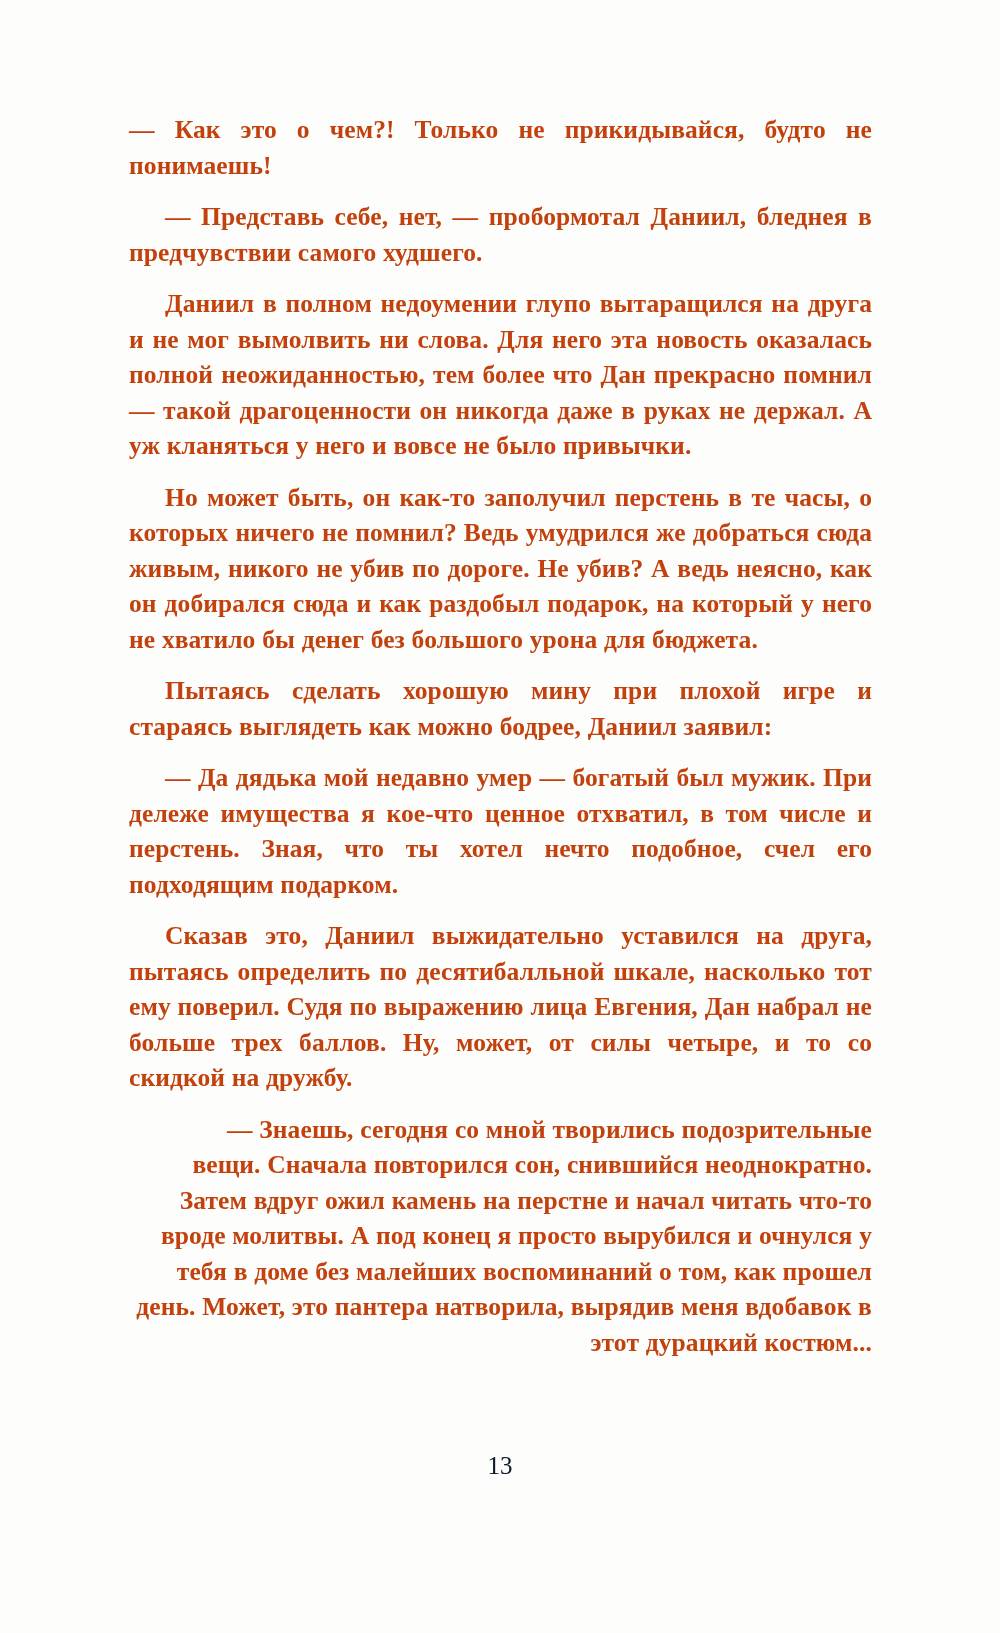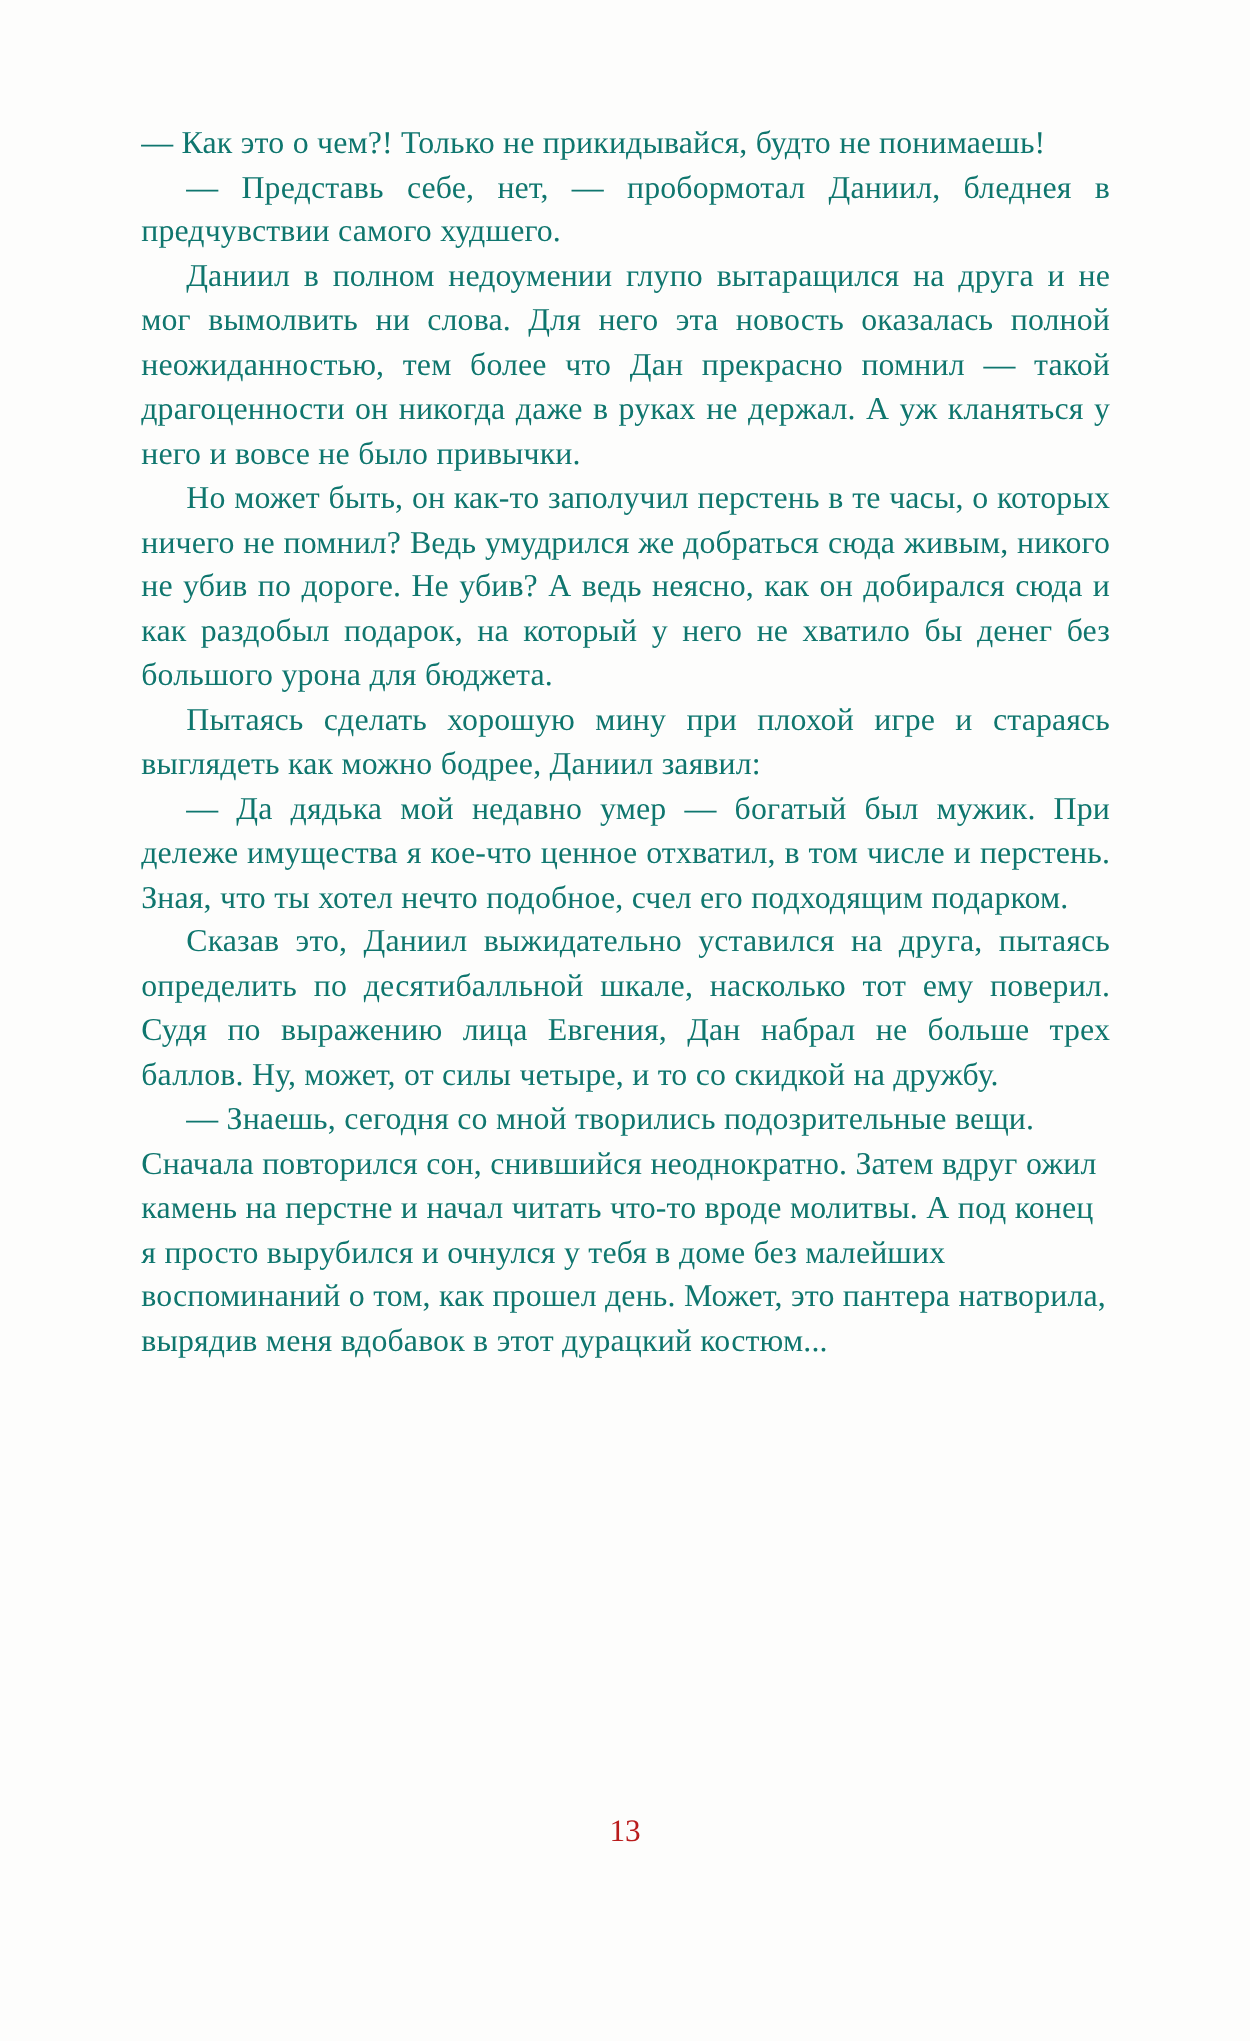--- a/index.html
+++ b/index.html
@@ -23,44 +23,45 @@
     height: 1633px;
     background: #fdfdfc;
   }
   .text-block {
     position: absolute;
     left: 113px;
     top: 96px;
     width: 775px;
   }
   p.para {
-    margin: 0;
+    margin: 16px;
     font-size: 25.5px;
     line-height: 35.5px;
     text-align: justify;
     text-indent: 36px;
     letter-spacing: 0.1px;
     word-spacing: 0.2px;
-    color: #0f766e;
+    color: #c2410c;
+    font-weight: bold;
     -webkit-font-smoothing: antialiased;
   }
   p.para.no-indent {
     text-indent: 0;
   }
   p.para:last-child {
-    text-align: left;
+    text-align: right;
   }
   .page-number {
     position: absolute;
     left: 0;
     top: 1452px;
     width: 1000px;
     text-align: center;
     font-size: 25px;
-    color: #b91c1c;
+    color: #0f172a;
     font-family: "Liberation Serif", "DejaVu Serif", serif;
   }
 </style>
 </head>
 <body>
 
 <div class="page">
   <div class="text-block">
     <p class="para no-indent">— Как это о чем?! Только не прикидывайся, будто не понимаешь!</p>
     <p class="para">— Представь себе, нет, — пробормотал Даниил, бледнея в предчувствии самого худшего.</p>

